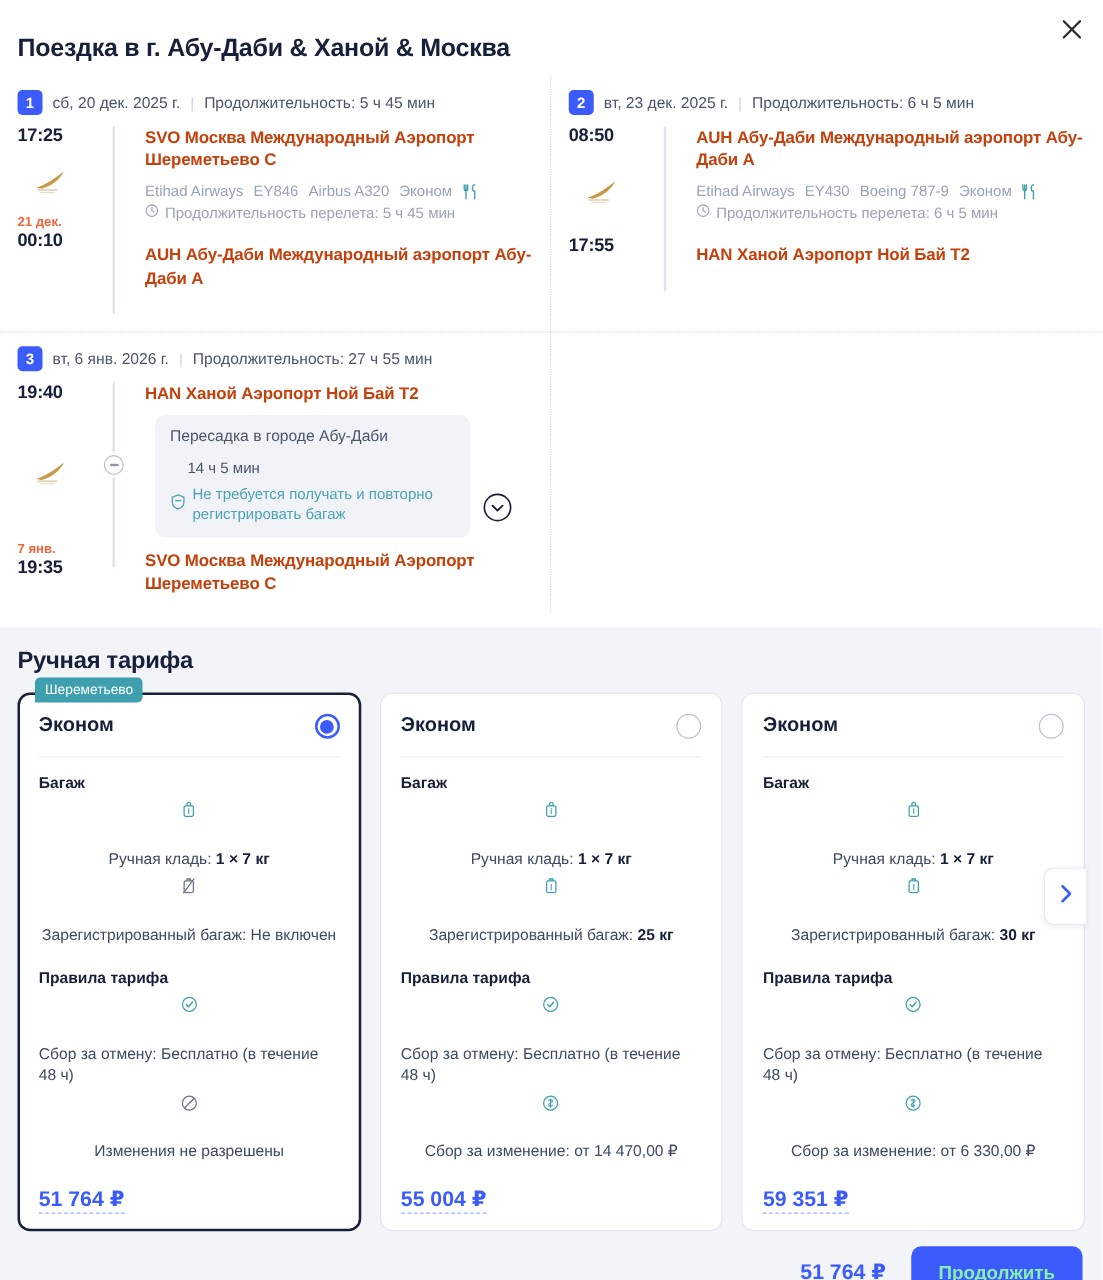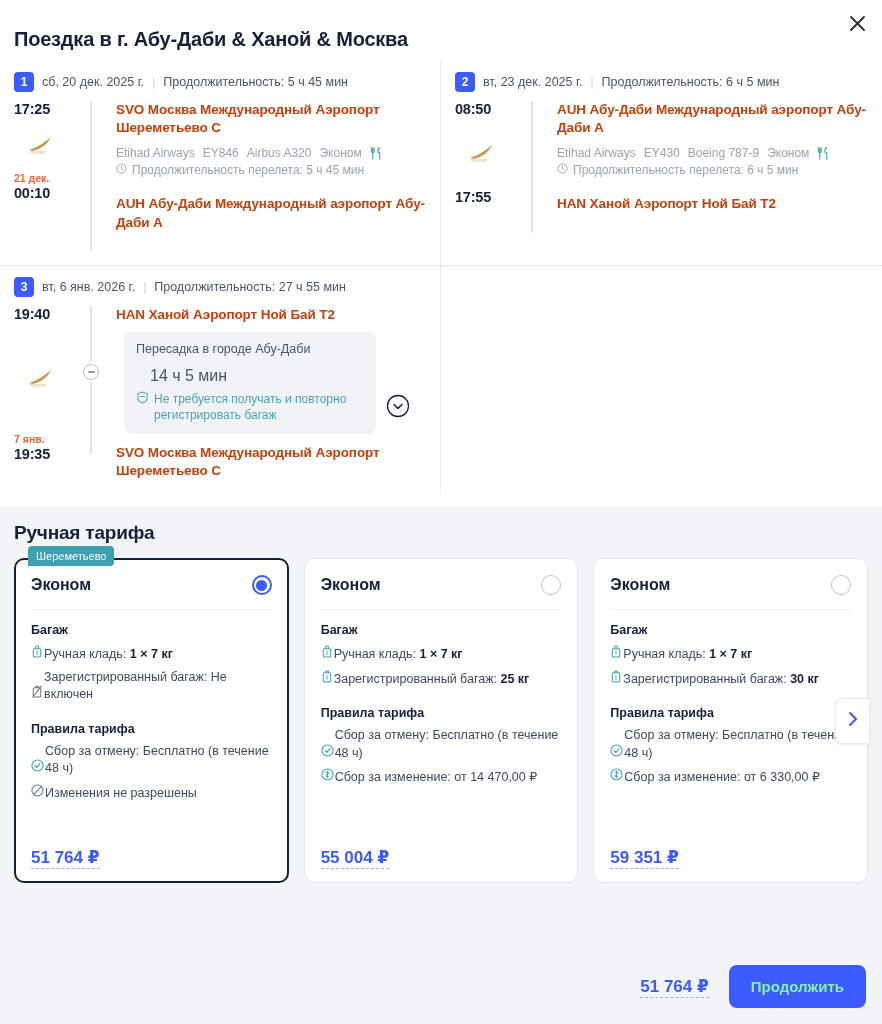--- a/index.html
+++ b/index.html
@@ -66,22 +66,22 @@
   .flight-meta { font-size: 12px; color:#9aa3b4; margin: 9px 0 3px 0; display:flex; align-items:center; gap: 8px; flex-wrap:wrap; }
   .flight-meta .mi { white-space: nowrap; }
   .meal-icon { display:inline-flex; vertical-align:middle; }
   .flight-dur { font-size: 12px; color:#9aa3b4; display:flex; align-items:center; gap:5px; }
 
   .layover {
     background:#f1f3f8; border-radius: 8px; padding: 10px 12px; margin: 8px 0 10px 8px;
     max-width: 252px;
   }
   .lay-title { font-size: 12.5px; color:#4a5568; margin-bottom: 6px; }
-  .lay-dur { font-size: 16px; color:#4a5568; padding-left: 14px; margin-bottom: 6px; margin-top: 11px; }
-  .lay-note { font-size: 12px; color:#4aa3b5; line-height:1.35; display:flex; gap:5px; }
+  .lay-dur { font-size: 12px; color:#4a5568; padding-left: 14px; margin-bottom: 6px; margin-top: 11px; }
+  .lay-note { font-size: 12px; color:#4aa3b5; line-height:1.35; display:flex; gap:5px;align-items:center; }
   .expand-btn {
     position: absolute; right: 30px; top: 128px;
     width: 24px; height: 24px; border:none; background:transparent; cursor:pointer; padding:0;
   }
 
   
   .fares { flex: 1 1 auto; background:#f2f4f8; padding: 16px 14px 0 14px; position: relative; }
   .fares-title { font-size: 19px; font-weight: 700; color:#17203a; margin-bottom: 14px; letter-spacing:-0.2px; }
   .cards { display: grid; grid-template-columns: repeat(3, 1fr); gap: 15px; position: relative; }
   .card {
@@ -95,21 +95,21 @@
     background:#3E9FAE; color:#fff; font-size:11px; padding: 4px 8px 4px 8px;
     border-radius: 4px 4px 4px 0; line-height:1.1;
   }
   .card-head { display:flex; align-items:center; justify-content:space-between; padding-bottom: 14px; border-bottom:1px solid #eceff5; }
   .card-title { font-size: 16px; font-weight: 700; color:#17203a; }
   .radio { width: 20px; height: 20px; border-radius:50%; border: 1.6px solid #b9c0d0; background:#fff; cursor:pointer; display:flex; align-items:center; justify-content:center; }
   .radio.on { border: 2px solid #3B5BFD; }
   .radio.on::after { content:""; width: 11px; height: 11px; border-radius:50%; background:#3B5BFD; }
 
   .grp-title { font-size: 12.5px; font-weight: 700; color:#17203a; margin: 13px 0 7px 0; }
-  .li { display: flex; gap: 1px; font-size: 12.5px; color:#3d4a61; line-height: 1.4; margin-bottom: 5px; align-items:flex-end; }
+  .li { display: flex; gap: 19px; font-size: 12.5px; color:#3d4a61; line-height: 1.4; margin-bottom: 5px; align-items:center;flex-direction:column; }
   .li .ic { flex: 0 0 auto; margin-top: 1px; }
   .li b { font-weight: 700; color:#17203a; }
   .price { margin-top: auto; padding-top: 14px; }
   .price a {
     font-size: 17px; font-weight: 700; color:#3B5BFD; text-decoration: none;
     border-bottom: 1px dashed #9db0fb; padding-bottom: 1px; cursor:pointer;
   }
 
   .carousel-next {
     position: absolute; right: -1px; top: 140px;

